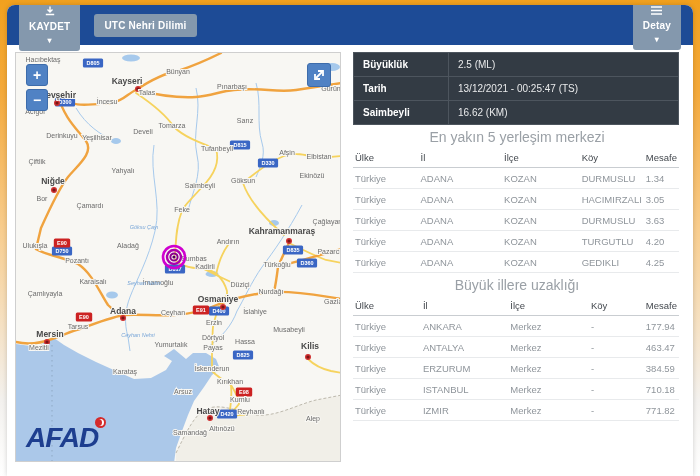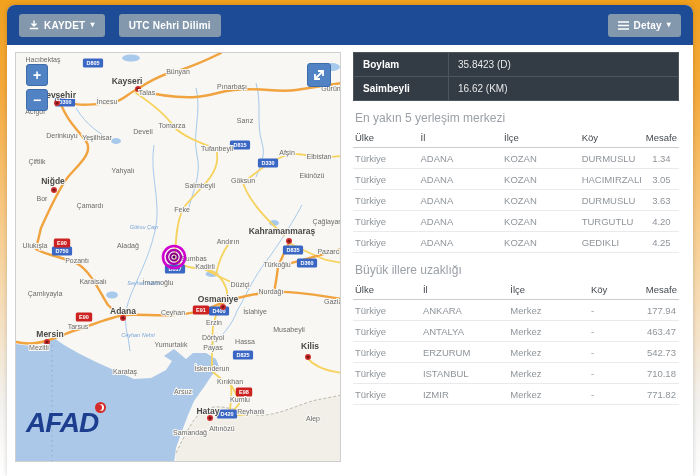--- a/index.html
+++ b/index.html
@@ -16,20 +16,21 @@
   }
   .topbar {
     height:40px; background:#1d4b96; display:flex; align-items:center;
     padding:0 12px; gap:14px;
   }
   .btn {
     background:#8498ad; color:#fff; font-size:10px; font-weight:bold;
     border:none; border-radius:3px; padding:6px 10px;
     display:inline-flex; align-items:center; gap:5px; cursor:pointer;
     letter-spacing:.2px;
+    flex-direction:column;
   }
   .btn svg { display:block; }
   .caret { font-size:8px; line-height:1; }
   .spacer { flex:1; }
   .content { display:flex; gap:12px; padding:7px 10px 0 8px; }
 
   
   .map-wrap {
     width:326px; height:410px; flex:none; position:relative;
     border:1px solid #cfcfcf; background:#f8f7f3; overflow:hidden;
@@ -39,21 +40,21 @@
   .zoom-btn {
     width:22px; height:22px; background:#5082c4; color:#fff; border:1px solid #3d6cab;
     border-radius:3px; font-size:14px; font-weight:bold; line-height:20px; text-align:center; cursor:pointer;
   }
   .expand-btn {
     position:absolute; right:9px; top:10px; width:24px; height:24px; z-index:5;
     background:#5082c4; border:1px solid #3d6cab; border-radius:3px; cursor:pointer;
     display:flex; align-items:center; justify-content:center;
   }
   .afad-logo {
-    position:absolute; left:10px; bottom:24px; z-index:5;
+    position:absolute; left:10px; bottom:9px; z-index:5;
     font-weight:bold; font-style:italic; font-size:28px; color:#1d3e8f;
     letter-spacing:-1px; line-height:1;
   }
   .afad-flag {
     position:absolute; right:-8px; top:-7px; width:11px; height:11px;
     background:#d42b2b; border-radius:50%;
   }
   .afad-flag::after {
     content:""; position:absolute; left:2px; top:2px; width:7px; height:7px;
     background:#d42b2b; border-radius:50%; box-shadow:-2px 0 0 0 #fff inset;
@@ -63,30 +64,30 @@
   .right { flex:1; min-width:0; padding-right:4px; }
   table { border-collapse:collapse; width:100%; }
 
   .detail-table td {
     background:#333b44; color:#e9eaeb; font-size:10px;
     padding:6px 9px; border:1px solid #4d555e;
   }
   .detail-table { border:1px solid #2c343c; margin-bottom:4px; }
   .detail-table td.d-label { width:95px; font-weight:bold; color:#fff; }
 
-  .section-title { font-size:12px; color:#9aa0a6; margin:10px 0 3px 2px; }
+  .section-title { font-size:14px; color:#9aa0a6; margin:4px 0 3px 2px;text-align:center; }
   .data-table th {
     font-size:9.5px; color:#43484e; text-align:left; font-weight:normal;
     padding:4px 2px; border-bottom:1px solid #c9cdd1;
   }
   .data-table td {
     font-size:9.5px; color:#8f959b; padding:4.5px 2px;
     border-bottom:1px solid #e8eaec;
   }
-  .data-table th:last-child, .data-table td:last-child { text-align:center; }
+  .data-table th:last-child, .data-table td:last-child { text-align:left; }
   .col-ulke{width:21%}.col-il{width:27%}.col-ilce{width:25%}.col-koy{width:17%}.col-mesafe{width:10%}
 </style>
 </head>
 <body>
 
 <div class="page">
 
   <div class="topbar">
     <button class="btn">
       <svg width="10" height="10" viewBox="0 0 10 10">
@@ -304,22 +305,26 @@
         <span>AFAD</span>
         <span class="afad-flag"></span>
       </div>
     </div>
 
     <div class="right">
 
       <table class="detail-table">
         <tbody id="detail-tbody">
             <tr>
-              <td class="d-label">Boylam</td>
-              <td>35.8423 (D)</td>
+              <td class="d-label">Büyüklük</td>
+              <td>2.5 (ML)</td>
+            </tr>
+            <tr>
+              <td class="d-label">Tarih</td>
+              <td>13/12/2021 - 00:25:47 (TS)</td>
             </tr>
             <tr>
               <td class="d-label">Saimbeyli</td>
               <td>16.62 (KM)</td>
             </tr>
           </tbody>
       </table>
 
       <div class="section-title">En yakın 5 yerleşim merkezi</div>
       <table class="data-table">
@@ -395,21 +400,21 @@
               <td>ANTALYA</td>
               <td>Merkez</td>
               <td>-</td>
               <td>463.47</td>
             </tr>
             <tr>
               <td>Türkiye</td>
               <td>ERZURUM</td>
               <td>Merkez</td>
               <td>-</td>
-              <td>542.73</td>
+              <td>384.59</td>
             </tr>
             <tr>
               <td>Türkiye</td>
               <td>ISTANBUL</td>
               <td>Merkez</td>
               <td>-</td>
               <td>710.18</td>
             </tr>
             <tr>
               <td>Türkiye</td>

